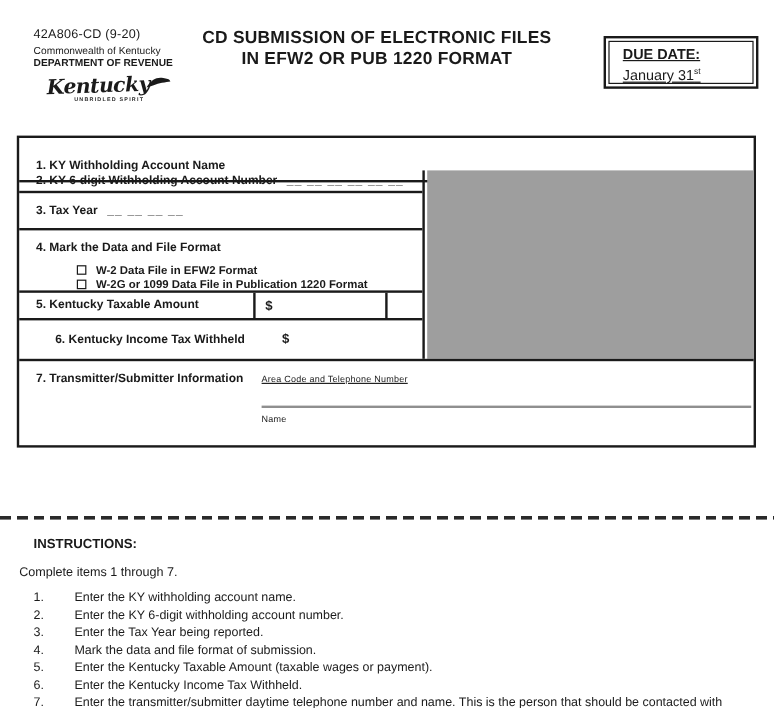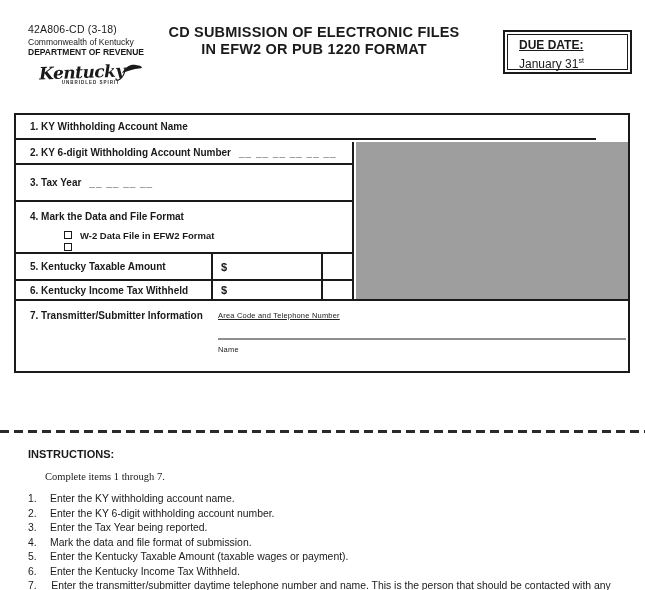--- a/index.html
+++ b/index.html
@@ -22,32 +22,32 @@
   .due-box { left:503px; top:30px; width:129px; height:44px; border:2px solid #1a1a1a; padding:2px;text-decoration:underline; }
   .due-inner { width:100%; height:100%; border:1px solid #1a1a1a; padding:3px 0 0 11px; }
   .due-label { font-weight:bold; font-size:12px; line-height:15px; }
   .due-value { font-size:12px; line-height:15px; }
   .due-value sup { font-size:7px; }
 
   
   .form-table { left:14px; top:113px; width:616px; height:260px; border:2px solid #1a1a1a; background:#fff; }
   .ft-inner { position:relative; width:612px; height:256px; }
 
-  .row1 { position:absolute; left:0; top:0; width:580px; height:25px; border-bottom:2px solid #1a1a1a; display:flex; align-items:center; }
+  .row1 { position:absolute; left:0; top:12px; width:580px; height:25px; border-bottom:2px solid #1a1a1a; display:flex; align-items:center; }
   .row-label { font-weight:bold; font-size:10px; padding-left:14px; white-space:nowrap; }
   .blanks { font-weight:bold; font-size:10px; letter-spacing:1px; margin-left:8px; }
   .write-area { flex:1; height:100%; }
 
   .left-col { position:absolute; left:0; top:27px; width:338px; height:157px; border-right:2px solid #1a1a1a; display:flex; flex-direction:column; }
   .lrow { border-bottom:2px solid #1a1a1a; display:flex; align-items:center; }
   .lrow.r2 { height:27px; }
   .lrow.r3 { height:44px; }
   .lrow.r4 { height:52px; display:block; padding-top:4px; }
   .lrow.r5 { height:32px; padding:0; }
-  .lrow.r6 { height:21px; border-bottom:none; padding:0; }
+  .lrow.r6 { height:21px; border-bottom:none; padding:16px; }
 
   .opts { margin:5px 0 0 48px; }
   .opt { display:flex; align-items:center; height:12px; }
   .chk { width:8px; height:8px; border:1.2px solid #1a1a1a; display:inline-block; margin-right:8px; flex:0 0 auto; }
   .opt-label { font-weight:bold; font-size:9.5px; white-space:nowrap; }
 
   .money-row { display:flex; width:100%; height:100%; align-items:stretch; }
   .money-label { width:197px; border-right:2px solid #1a1a1a; display:flex; align-items:center; }
   .money-cell { width:110px; border-right:2px solid #1a1a1a; display:flex; align-items:center; }
   .dollar { font-weight:bold; font-size:11px; padding-left:8px; }
@@ -60,32 +60,32 @@
   .small-label { font-size:7.5px; color:#222; letter-spacing:.2px; }
   .phone-label { position:absolute; left:202px; top:10px;text-decoration:underline; }
   .phone-line { position:absolute; left:202px; top:37px; width:408px; height:2px; background:#8f8f8f; }
   .name-label { position:absolute; left:202px; top:44px; }
 
   
   .dashed-rule { left:0; top:430px; width:645px; height:3px;
     background:repeating-linear-gradient(to right, #2a2a2a 0 9px, transparent 9px 14px); }
 
   .inst-heading { left:28px; top:448px; font-weight:bold; font-size:11px; }
-  .inst-intro { left:45px; top:471px; font-size:10.5px;font-family:Liberation Serif, serif; }
+  .inst-intro { left:16px; top:471px; font-size:10.5px; }
   .inst-list { left:28px; top:492px; width:584px; }
   .inst-item { display:flex; line-height:14.5px; font-size:10.4px; }
   .inst-num { width:14px; flex:0 0 auto; }
-  .inst-text { margin-left:8px;text-align:center; }
+  .inst-text { margin-left:20px; }
 </style>
 </head>
 <body>
 
 <div>
 
-  <div class="abs form-number">42A806-CD (3-18)</div>
+  <div class="abs form-number">42A806-CD (9-20)</div>
   <div class="abs commonwealth">Commonwealth of Kentucky</div>
   <div class="abs department">DEPARTMENT OF REVENUE</div>
 
   <div class="abs ky-logo">
     <span class="ky-script">Kentucky</span><span class="ky-horse"><svg width="22" height="14" viewBox="0 0 22 14">
           <path d="M1 11 C5 4, 10 2, 15 3 C18 4, 20 3, 21 6 C19 6, 17 7, 14 7 C9 8, 5 10, 1 11 Z" fill="#1a1a1a"></path>
         </svg></span>
     <div class="ky-tagline">UNBRIDLED SPIRIT</div>
   </div>
 
@@ -123,20 +123,21 @@
 
         <div class="lrow r4">
           <span class="row-label">4.  Mark the Data and File Format</span>
           <div class="opts">
             <div class="opt">
               <span class="chk"></span>
               <span class="opt-label">W-2 Data File in EFW2 Format</span>
             </div>
             <div class="opt">
               <span class="chk"></span>
+              <span class="opt-label">W-2G or 1099 Data File in Publication 1220 Format</span>
             </div>
           </div>
         </div>
 
         <div class="lrow r5">
           <div class="money-row">
             <div class="money-label">
                 <span class="row-label">5.  Kentucky Taxable Amount</span>
               </div>
             <div class="money-cell">

